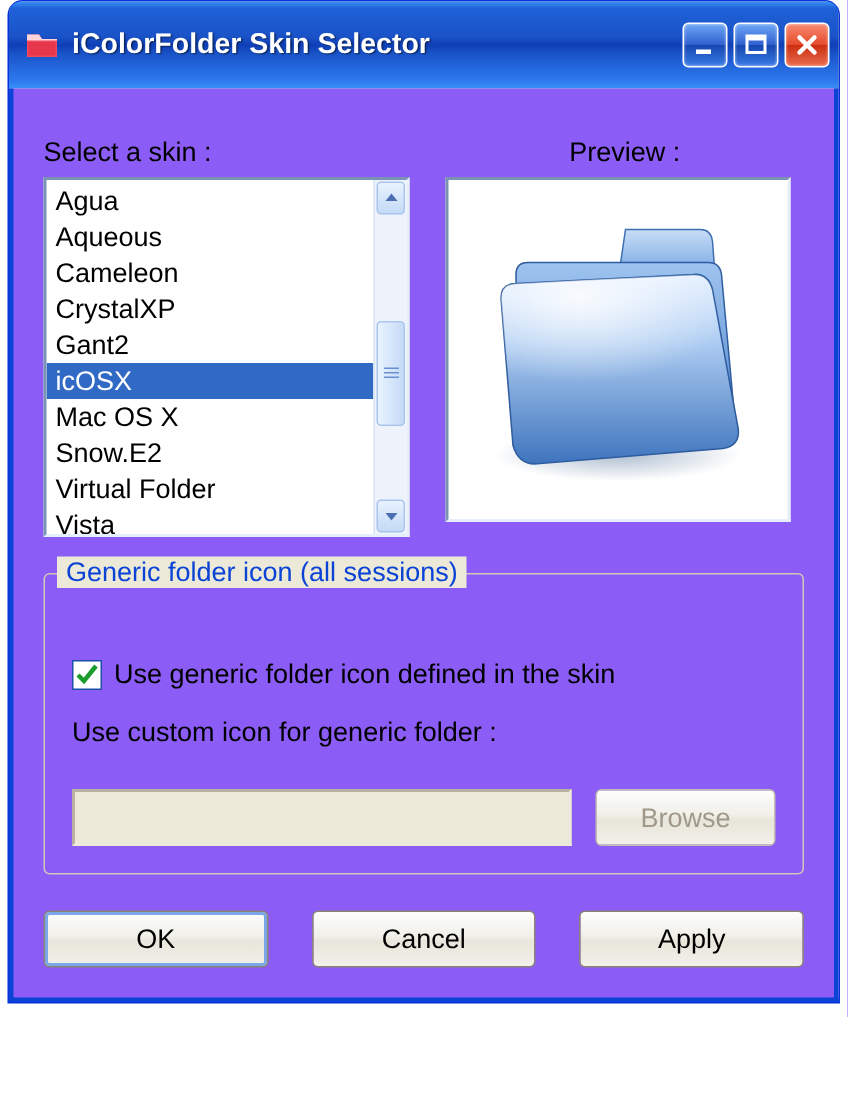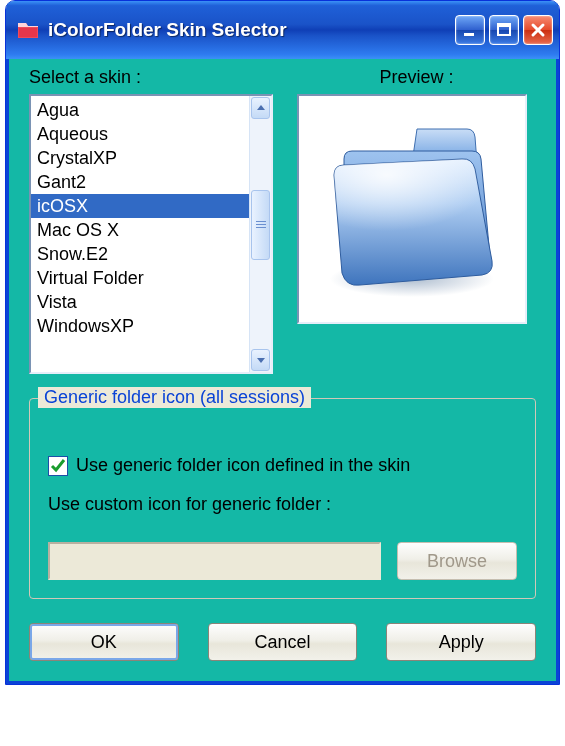--- a/index.html
+++ b/index.html
@@ -50,41 +50,41 @@
     align-items: center;
     justify-content: center;
     background: linear-gradient(to bottom, #6fa8f7, #2e5fce 50%, #1747b0 51%, #3a7ae4);
     box-shadow: inset 0 0 2px rgba(255,255,255,0.7);
   }
   .winbtn.close {
     background: linear-gradient(to bottom, #f78b72, #e5492a 50%, #cc2f11 51%, #e86a4d);
   }
   .winbtn svg { width: 18px; height: 18px; }
   .client {
-    padding: 8px 20px 20px 20px;
+    padding: 32px 20px 20px 20px;
     border: 3px solid #0a43d6;
     border-top: none;
-    background: #14b8a6;
+    background: #8b5cf6;
   }
   .top-row {
     display: flex;
     gap: 24px;
     margin-bottom: 24px;
   }
   .left-col { width: 244px; }
   .right-col { flex: 1; }
   .label {
     font-size: 18px;
     color: #000;
     margin-bottom: 6px;
   }
   .right-col .label { text-align: center; }
   .listbox {
     display: flex;
-    height: 280px;
+    height: 240px;
     background: #fff;
     border: 2px solid;
     border-color: #7a93b4 #e6eef9 #e6eef9 #7a93b4;
   }
   .list-items {
     flex: 1;
     overflow: hidden;
     padding: 2px 0;
   }
   .list-item {
@@ -259,20 +259,21 @@
   </div>
 
   <div class="client">
     <div class="top-row">
       <div class="left-col">
         <div class="label">Select a skin :</div>
         <div class="listbox">
           <div class="list-items" id="skin-list">
               <div class="list-item">Agua</div>
               <div class="list-item">Aqueous</div>
+              <div class="list-item">Cameleon</div>
               <div class="list-item">CrystalXP</div>
               <div class="list-item">Gant2</div>
               <div class="list-item selected">icOSX</div>
               <div class="list-item">Mac OS X</div>
               <div class="list-item">Snow.E2</div>
               <div class="list-item">Virtual Folder</div>
               <div class="list-item">Vista</div>
               <div class="list-item">WindowsXP</div>
             </div>
           <div class="scrollbar">

